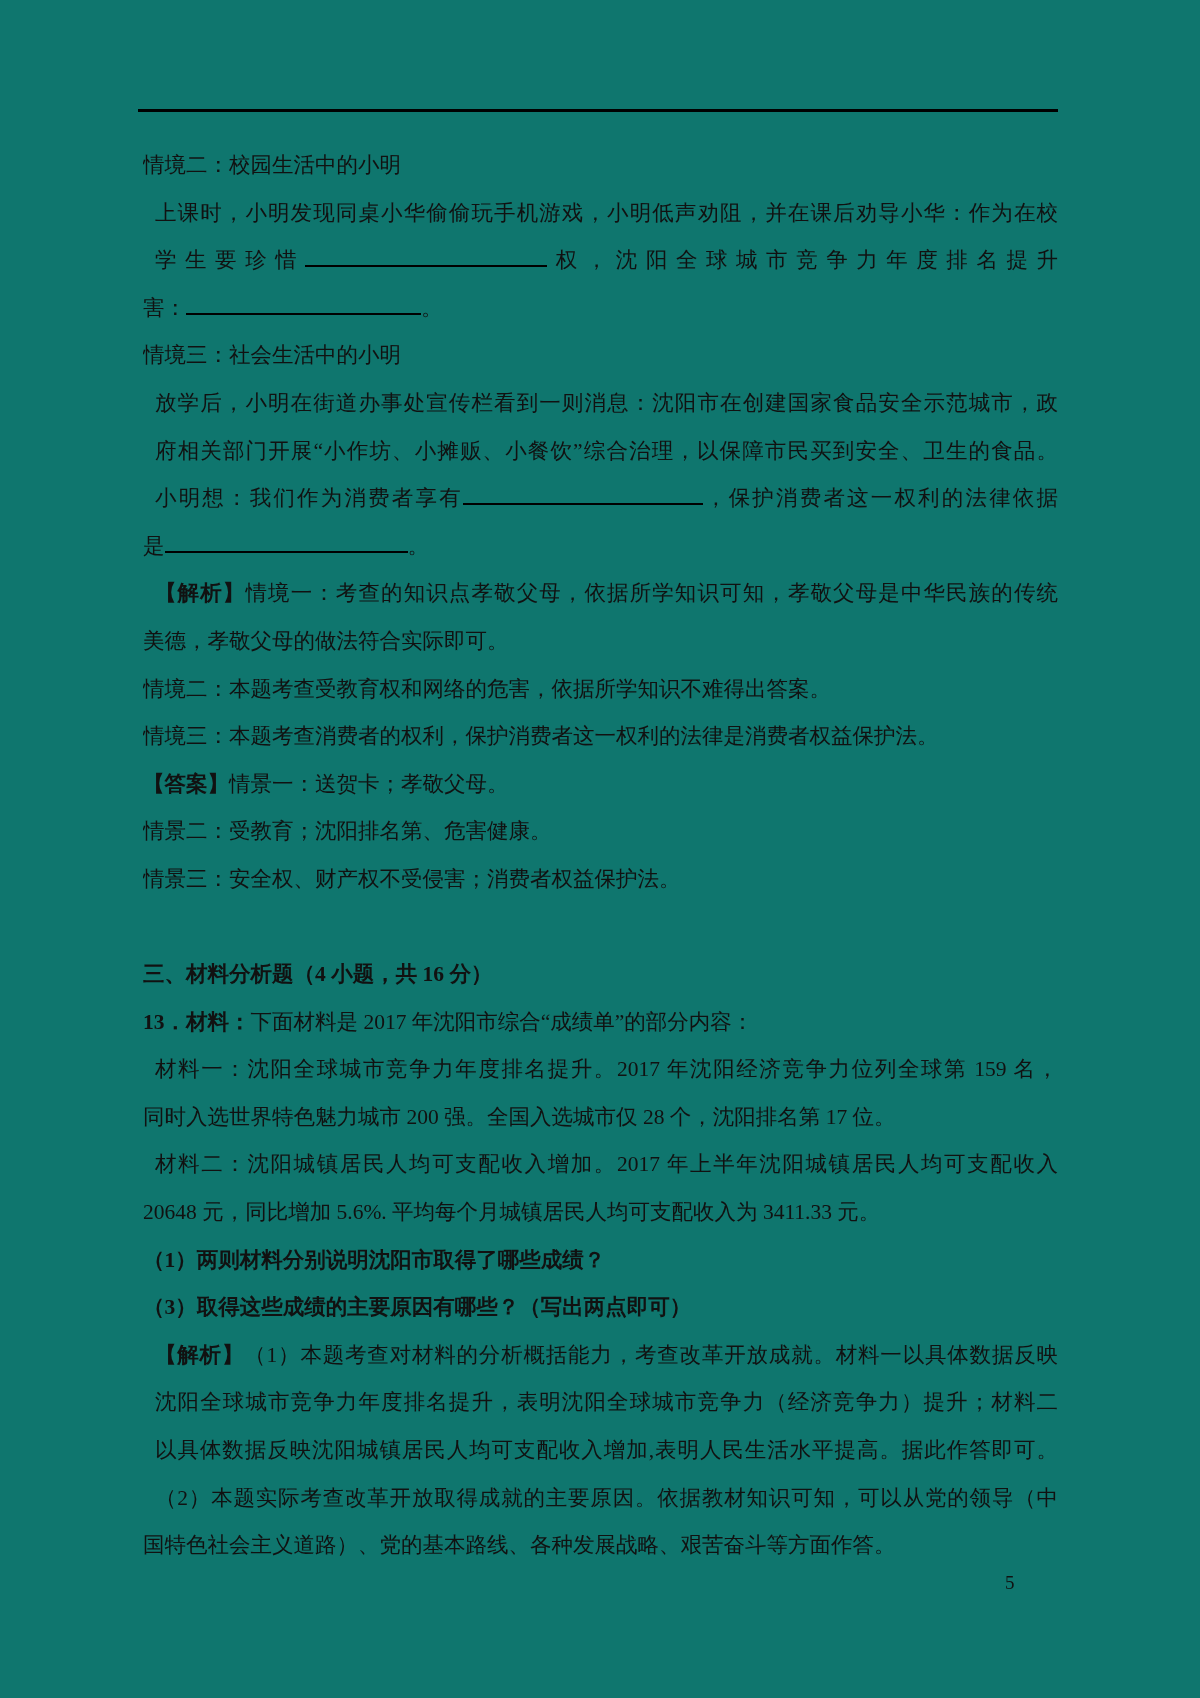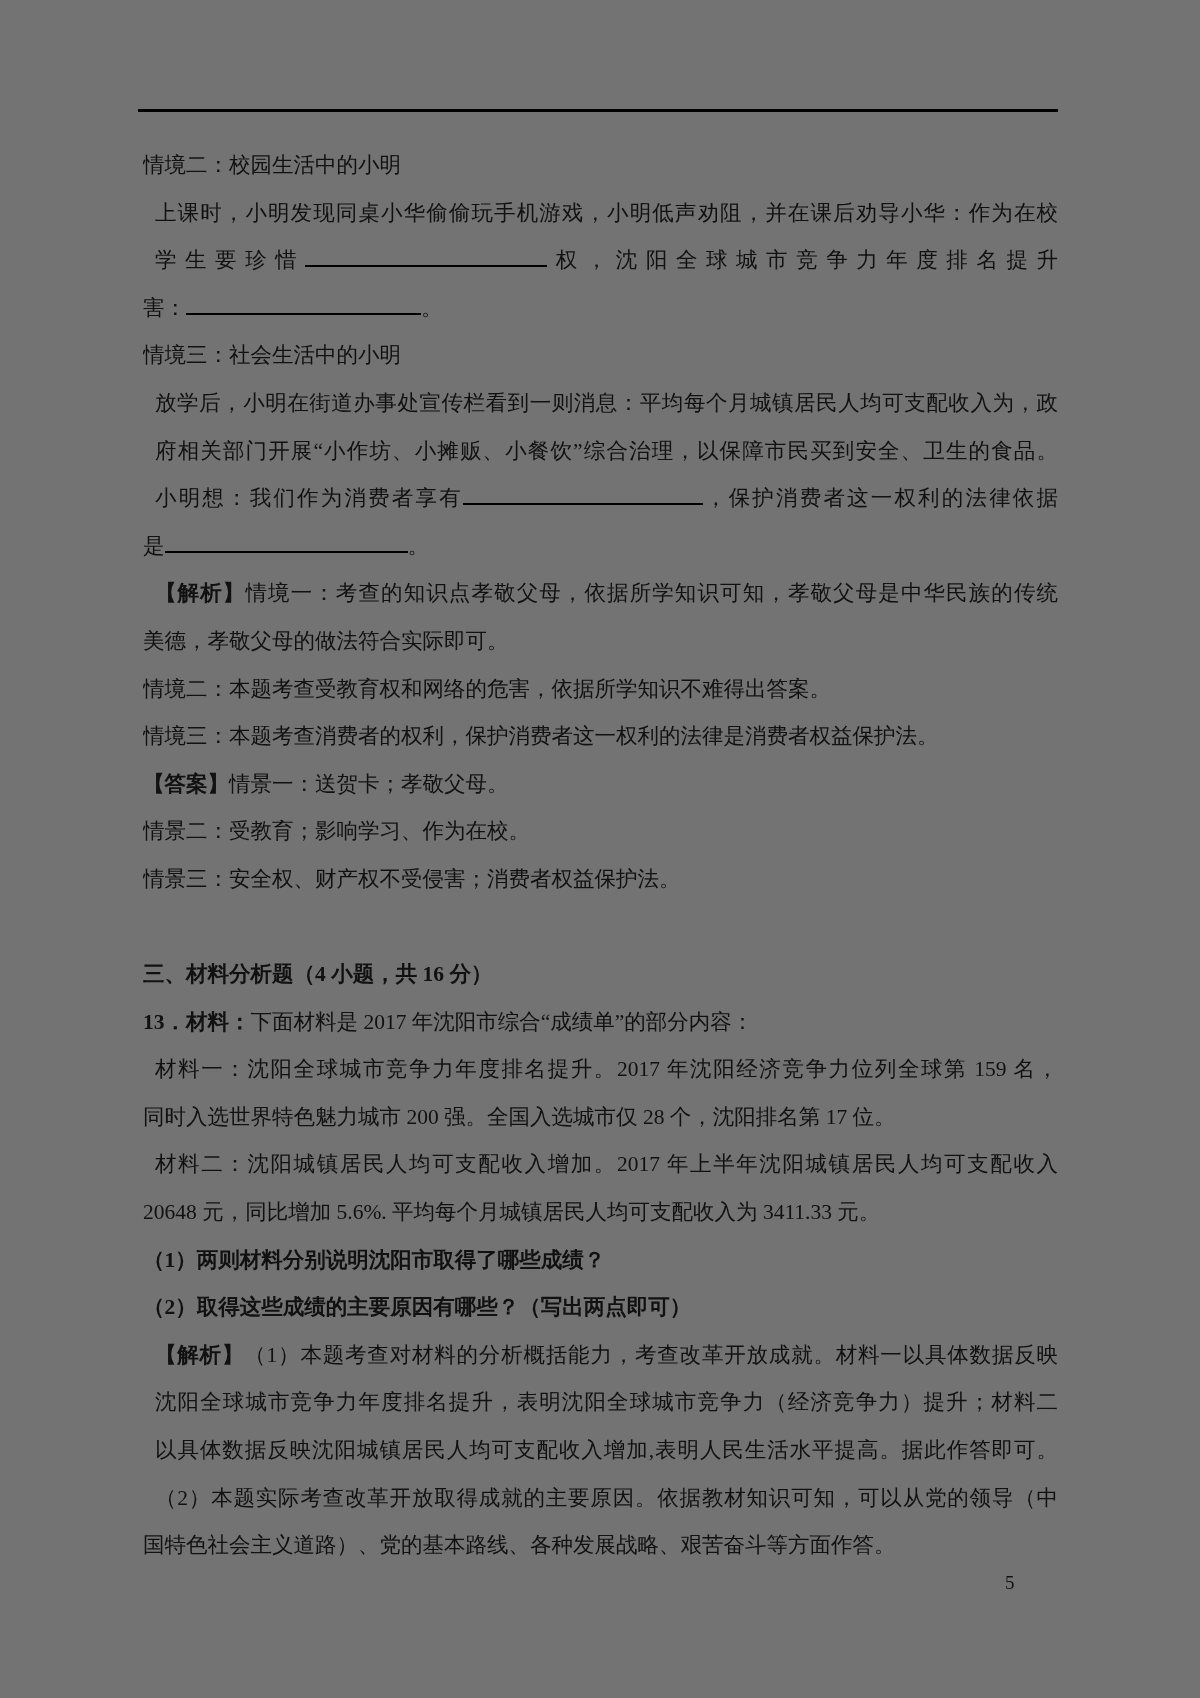--- a/index.html
+++ b/index.html
@@ -1,21 +1,21 @@
 <!DOCTYPE html>
 <html><head>
 <meta charset="utf-8">
 <style>
   html, body { margin: 0; padding: 0; background: #e8e8e8; }
   .page {
     position: relative;
     width: 1200px;
     height: 1698px;
     margin: 0 auto;
-    background: #737373;
+    background: #0f766e;
     font-family: "Liberation Serif", "DejaVu Serif", serif;
     color: #111111;
     overflow: hidden;
   }
   .header-rule {
     position: absolute;
     left: 138px;
     top: 109px;
     width: 920px;
     height: 3px;
@@ -53,40 +53,40 @@
 <body>
 
 <div class="page">
   <div class="header-rule"></div>
   <div class="content">
       <div class="line"><span>情境二：校园生活中的小明</span></div>
       <div class="line just"><span>上课时，小明发现同桌小华偷偷玩手机游戏，小明低声劝阻，并在课后劝导小华：作为在校</span></div>
       <div class="line just"><span>学生要珍惜</span><span class="blank" style="width: 242px;"></span><span>权，沈阳全球城市竞争力年度排名提升</span></div>
       <div class="line"><span>害：</span><span class="blank" style="width: 235px;"></span><span>。</span></div>
       <div class="line"><span>情境三：社会生活中的小明</span></div>
-      <div class="line just"><span>放学后，小明在街道办事处宣传栏看到一则消息：平均每个月城镇居民人均可支配收入为，政</span></div>
+      <div class="line just"><span>放学后，小明在街道办事处宣传栏看到一则消息：沈阳市在创建国家食品安全示范城市，政</span></div>
       <div class="line just"><span>府相关部门开展“小作坊、小摊贩、小餐饮”综合治理，以保障市民买到安全、卫生的食品。</span></div>
       <div class="line just"><span>小明想：我们作为消费者享有</span><span class="blank" style="width: 240px;"></span><span>，保护消费者这一权利的法律依据</span></div>
       <div class="line"><span>是</span><span class="blank" style="width: 243px;"></span><span>。</span></div>
       <div class="line just"><span class="bold">【解析】</span><span>情境一：考查的知识点孝敬父母，依据所学知识可知，孝敬父母是中华民族的传统</span></div>
       <div class="line"><span>美德，孝敬父母的做法符合实际即可。</span></div>
       <div class="line"><span>情境二：本题考查受教育权和网络的危害，依据所学知识不难得出答案。</span></div>
       <div class="line"><span>情境三：本题考查消费者的权利，保护消费者这一权利的法律是消费者权益保护法。</span></div>
       <div class="line"><span class="bold">【答案】</span><span>情景一：送贺卡；孝敬父母。</span></div>
-      <div class="line"><span>情景二：受教育；影响学习、作为在校。</span></div>
+      <div class="line"><span>情景二：受教育；沈阳排名第、危害健康。</span></div>
       <div class="line"><span>情景三：安全权、财产权不受侵害；消费者权益保护法。</span></div>
       <div class="line spacer"></div>
       <div class="line heading"><span class="bold">三、材料分析题（4 小题，共 16 分）</span></div>
       <div class="line"><span class="bold">13．材料：</span><span>下面材料是 2017 年沈阳市综合“成绩单”的部分内容：</span></div>
       <div class="line just"><span>材料一：沈阳全球城市竞争力年度排名提升。2017 年沈阳经济竞争力位列全球第 159 名，</span></div>
       <div class="line"><span>同时入选世界特色魅力城市 200 强。全国入选城市仅 28 个，沈阳排名第 17 位。</span></div>
       <div class="line just"><span>材料二：沈阳城镇居民人均可支配收入增加。2017 年上半年沈阳城镇居民人均可支配收入</span></div>
       <div class="line"><span>20648 元，同比增加 5.6%. 平均每个月城镇居民人均可支配收入为 3411.33 元。</span></div>
       <div class="line"><span class="bold">（1）两则材料分别说明沈阳市取得了哪些成绩？</span></div>
-      <div class="line"><span class="bold">（2）取得这些成绩的主要原因有哪些？（写出两点即可）</span></div>
+      <div class="line"><span class="bold">（3）取得这些成绩的主要原因有哪些？（写出两点即可）</span></div>
       <div class="line just"><span class="bold">【解析】</span><span>（1）本题考查对材料的分析概括能力，考查改革开放成就。材料一以具体数据反映</span></div>
       <div class="line just"><span>沈阳全球城市竞争力年度排名提升，表明沈阳全球城市竞争力（经济竞争力）提升；材料二</span></div>
       <div class="line just"><span>以具体数据反映沈阳城镇居民人均可支配收入增加,表明人民生活水平提高。据此作答即可。</span></div>
       <div class="line just"><span>（2）本题实际考查改革开放取得成就的主要原因。依据教材知识可知，可以从党的领导（中</span></div>
       <div class="line"><span>国特色社会主义道路）、党的基本路线、各种发展战略、艰苦奋斗等方面作答。</span></div>
     </div>
   <div class="page-number">5</div>
 </div>
 
 </body></html>

